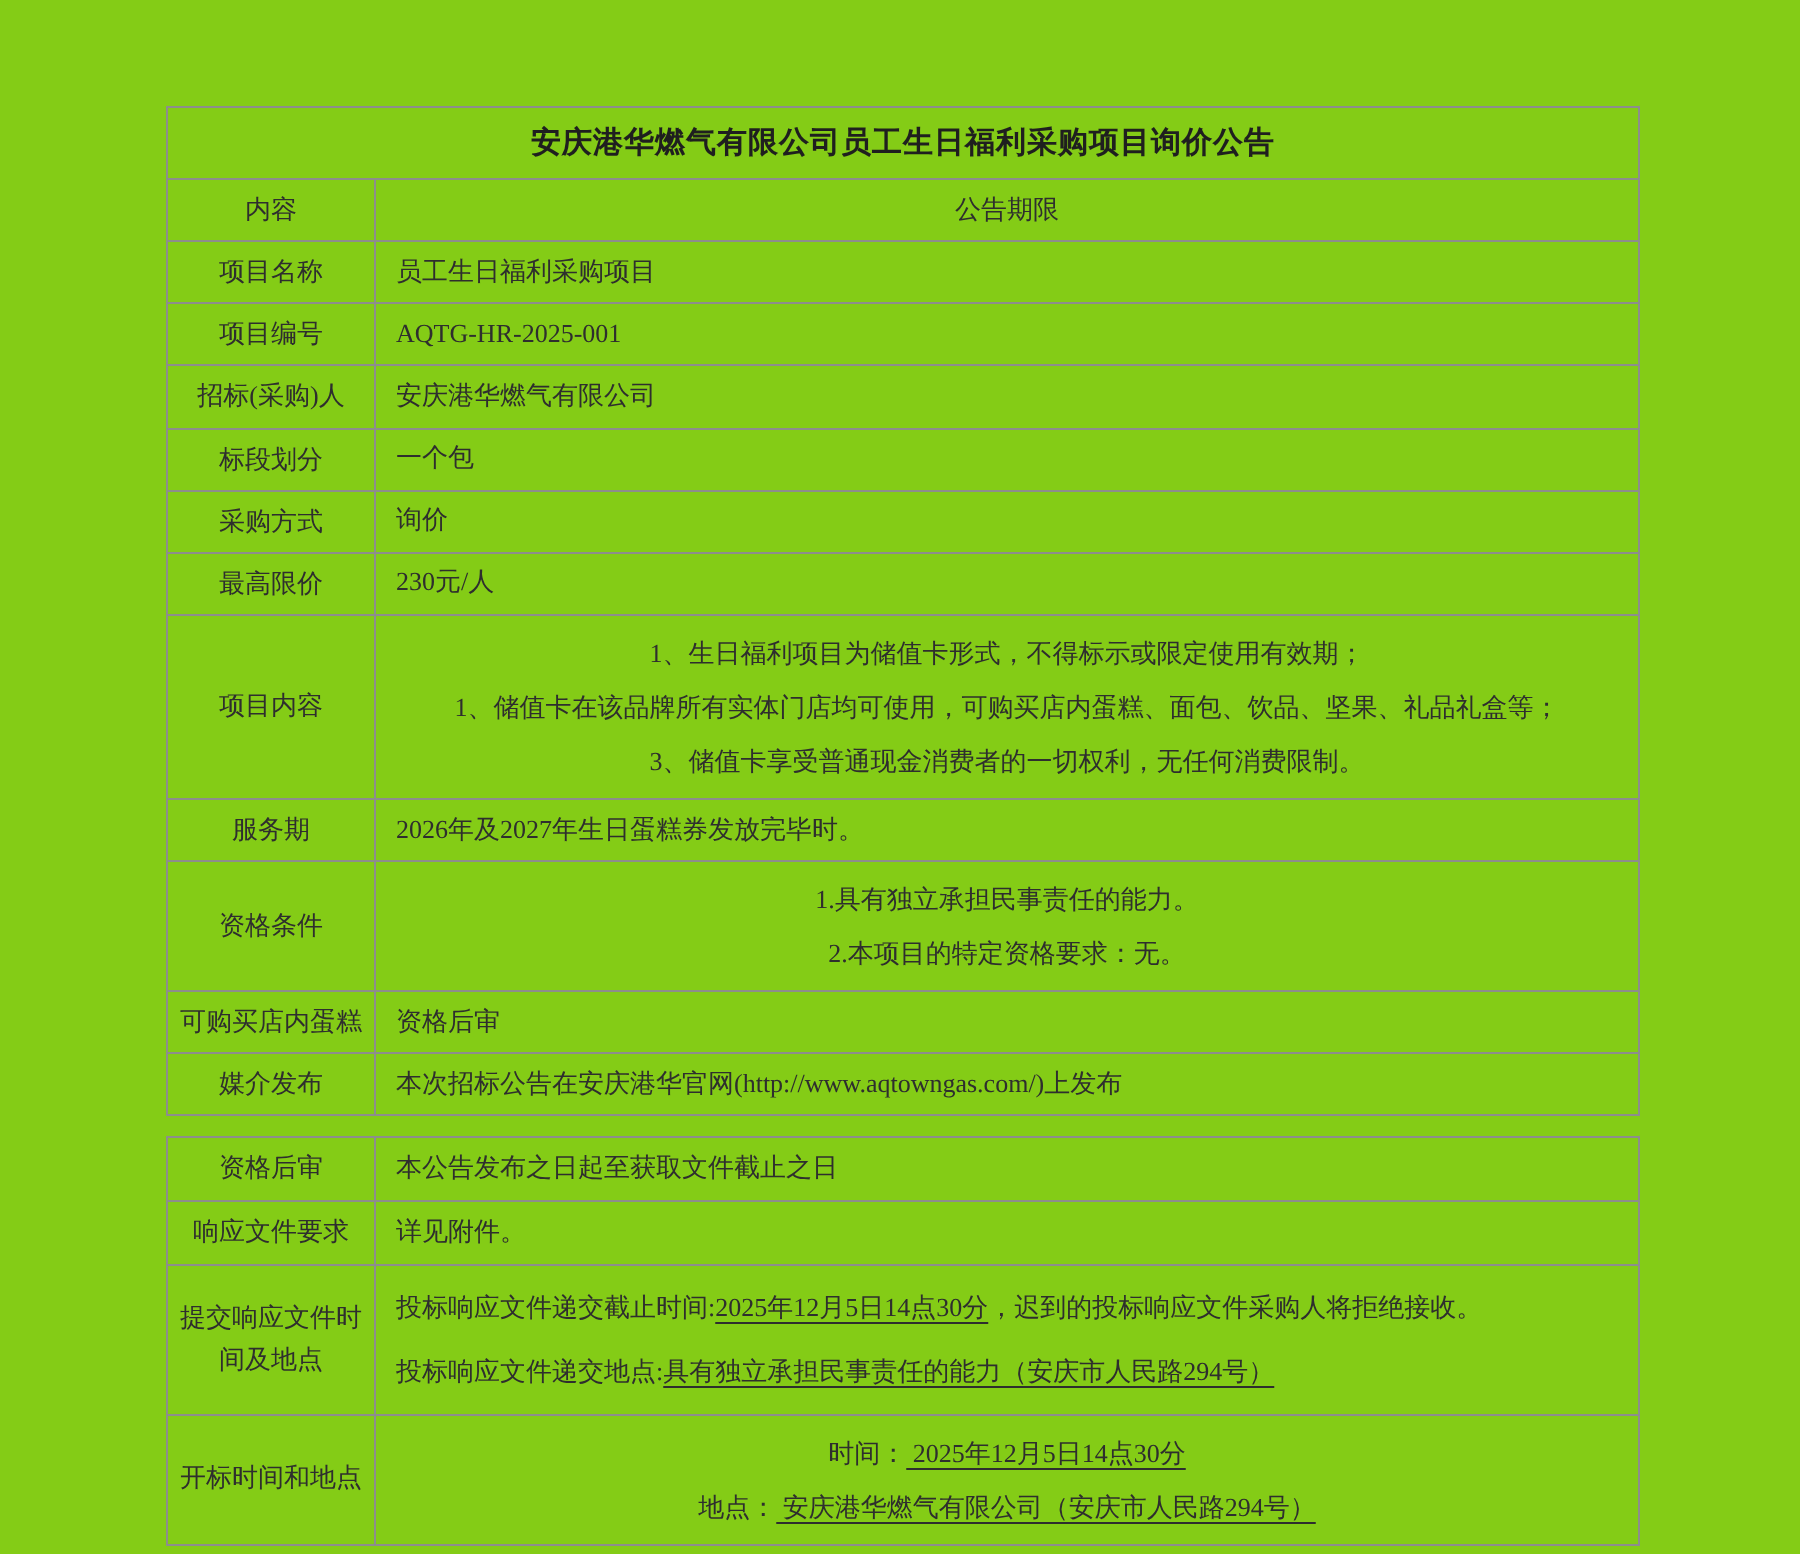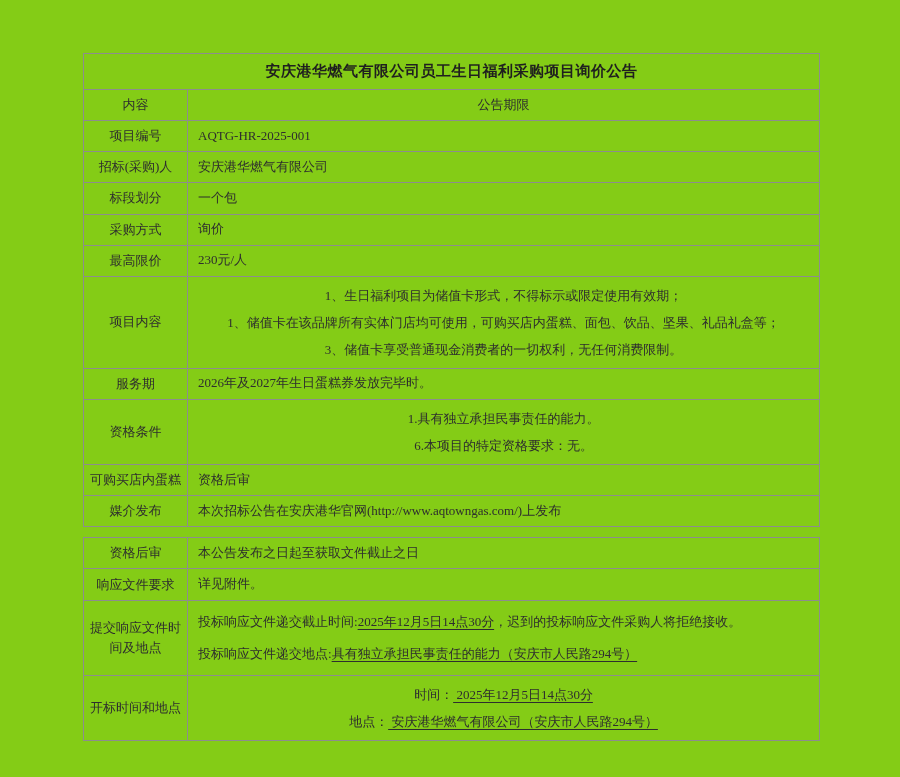--- a/index.html
+++ b/index.html
@@ -69,20 +69,24 @@
           <tr>
         <td class="title-cell" colspan="2">安庆港华燃气有限公司员工生日福利采购项目询价公告</td>
       </tr>
 
       <tr class="r">
         <td class="label">内容</td>
         <td class="label">公告期限</td>
       </tr>
 
       <tr class="r">
+        <td class="label">项目名称</td>
+        <td class="content">员工生日福利采购项目</td>
+      </tr>
+      <tr class="r">
         <td class="label">项目编号</td>
         <td class="content">AQTG-HR-2025-001</td>
       </tr>
       <tr class="r">
         <td class="label">招标(采购)人</td>
         <td class="content">安庆港华燃气有限公司</td>
       </tr>
       <tr class="r">
         <td class="label">标段划分</td>
         <td class="content">一个包</td>
@@ -107,21 +111,21 @@
 
       <tr class="r">
         <td class="label">服务期</td>
         <td class="content">2026年及2027年生日蛋糕券发放完毕时。</td>
       </tr>
 
       <tr>
         <td class="label">资格条件</td>
         <td class="content">
           <div class="line">1.具有独立承担民事责任的能力。</div>
-          <div class="line">6.本项目的特定资格要求：无。</div>
+          <div class="line">2.本项目的特定资格要求：无。</div>
         </td>
       </tr>
 
       <tr class="r">
         <td class="label">可购买店内蛋糕</td>
         <td class="content">资格后审</td>
       </tr>
       <tr class="r">
         <td class="label">媒介发布</td>
         <td class="content">本次招标公告在安庆港华官网(http://www.aqtowngas.com/)上发布</td>

